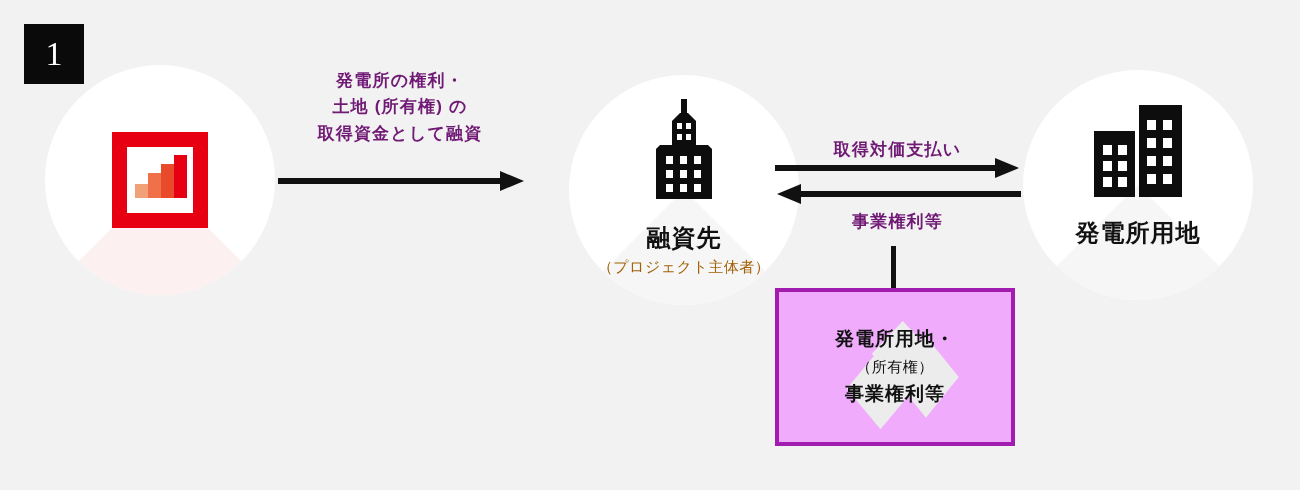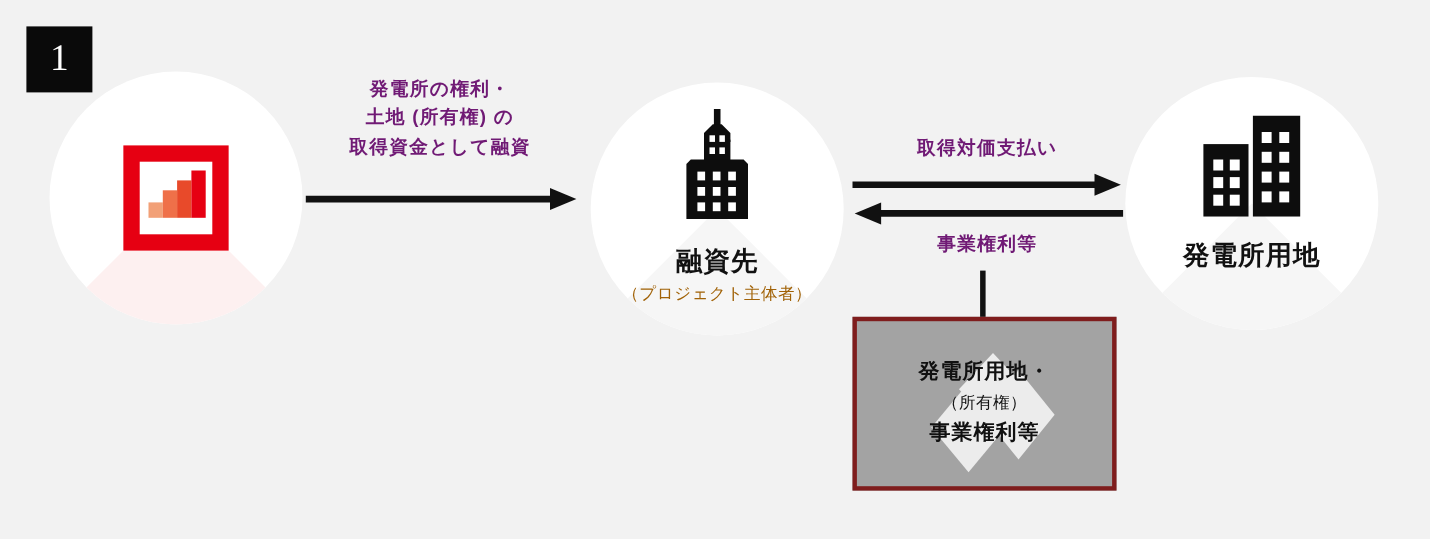--- a/index.html
+++ b/index.html
@@ -126,22 +126,22 @@
 
   
   .connector {
     position: absolute;
     background: #111111;
   }
 
   
   .asset-box {
     position: absolute;
-    border: 4px solid #7f1d1d;
-    background: #a3a3a3;
+    border: 4px solid #a21caf;
+    background: #f0abfc;
     box-sizing: border-box;
     overflow: hidden;
   }
   .asset-box-watermark {
     position: absolute;
     left: 0; top: 0; right: 0; bottom: 0;
     pointer-events: none;
   }
   .asset-box-inner {
     position: relative;
@@ -186,21 +186,21 @@
         <rect x="0" y="0" width="96" height="96" fill="#e60012"></rect>
         <rect x="15" y="15" width="66" height="66" fill="#ffffff"></rect>
         <rect x="23" y="52" width="13" height="14" fill="#f2a077"></rect>
         <rect x="36" y="41" width="13" height="25" fill="#ef7049"></rect>
         <rect x="49" y="32" width="13" height="34" fill="#e84a2a"></rect>
         <rect x="62" y="23" width="13" height="43" fill="#e60012"></rect>
       </svg>
     </div>
   </div>
 
-  <div class="node" style="left:537px; top:75px;">
+  <div class="node" style="left:569px; top:75px;font-family:Liberation Serif, serif;">
     <div class="node-circle">
       <div class="long-shadow gray"></div>
     </div>
     <div class="node-icon" style="align-items:flex-start; padding-top:24px;">
       <svg width="80" height="100" viewBox="0 0 80 100" aria-hidden="true">
         <rect x="37" y="0" width="6" height="18" fill="#0d0d0d"></rect>
         <path d="M28 30 L28 22 L36 14 L44 14 L52 22 L52 30 Z" fill="#0d0d0d"></path>
         <rect x="28" y="28" width="24" height="22" fill="#0d0d0d"></rect>
         <path d="M12 100 L12 50 L16 46 L64 46 L68 50 L68 100 Z" fill="#0d0d0d"></path>
         <rect x="33" y="24" width="5" height="6" fill="#ffffff"></rect>
@@ -255,21 +255,21 @@
 
   <div class="flow-label" style="left:280px; top:68px; width:240px;">発電所の権利・
 土地 (所有権) の
 取得資金として融資</div>
 
   <svg class="arrow-svg" style="left:278px; top:170px;" width="248" height="22">
     <line x1="0" y1="11" x2="228" y2="11" stroke="#111111" stroke-width="6"></line>
     <polygon points="222,1 246,11 222,21" fill="#111111"></polygon>
   </svg>
 
-  <div class="flow-label" style="left:775px; top:122px; width:245px;">取得対価支払い</div>
+  <div class="flow-label" style="left:775px; top:138px; width:245px;font-family:Liberation Mono, monospace;">取得対価支払い</div>
 
   <svg class="arrow-svg" style="left:775px; top:157px;" width="246" height="22">
     <line x1="0" y1="11" x2="226" y2="11" stroke="#111111" stroke-width="6"></line>
     <polygon points="220,1 244,11 220,21" fill="#111111"></polygon>
   </svg>
 
   <svg class="arrow-svg" style="left:775px; top:183px;" width="246" height="22">
     <line x1="20" y1="11" x2="246" y2="11" stroke="#111111" stroke-width="6"></line>
     <polygon points="26,1 2,11 26,21" fill="#111111"></polygon>
   </svg>

